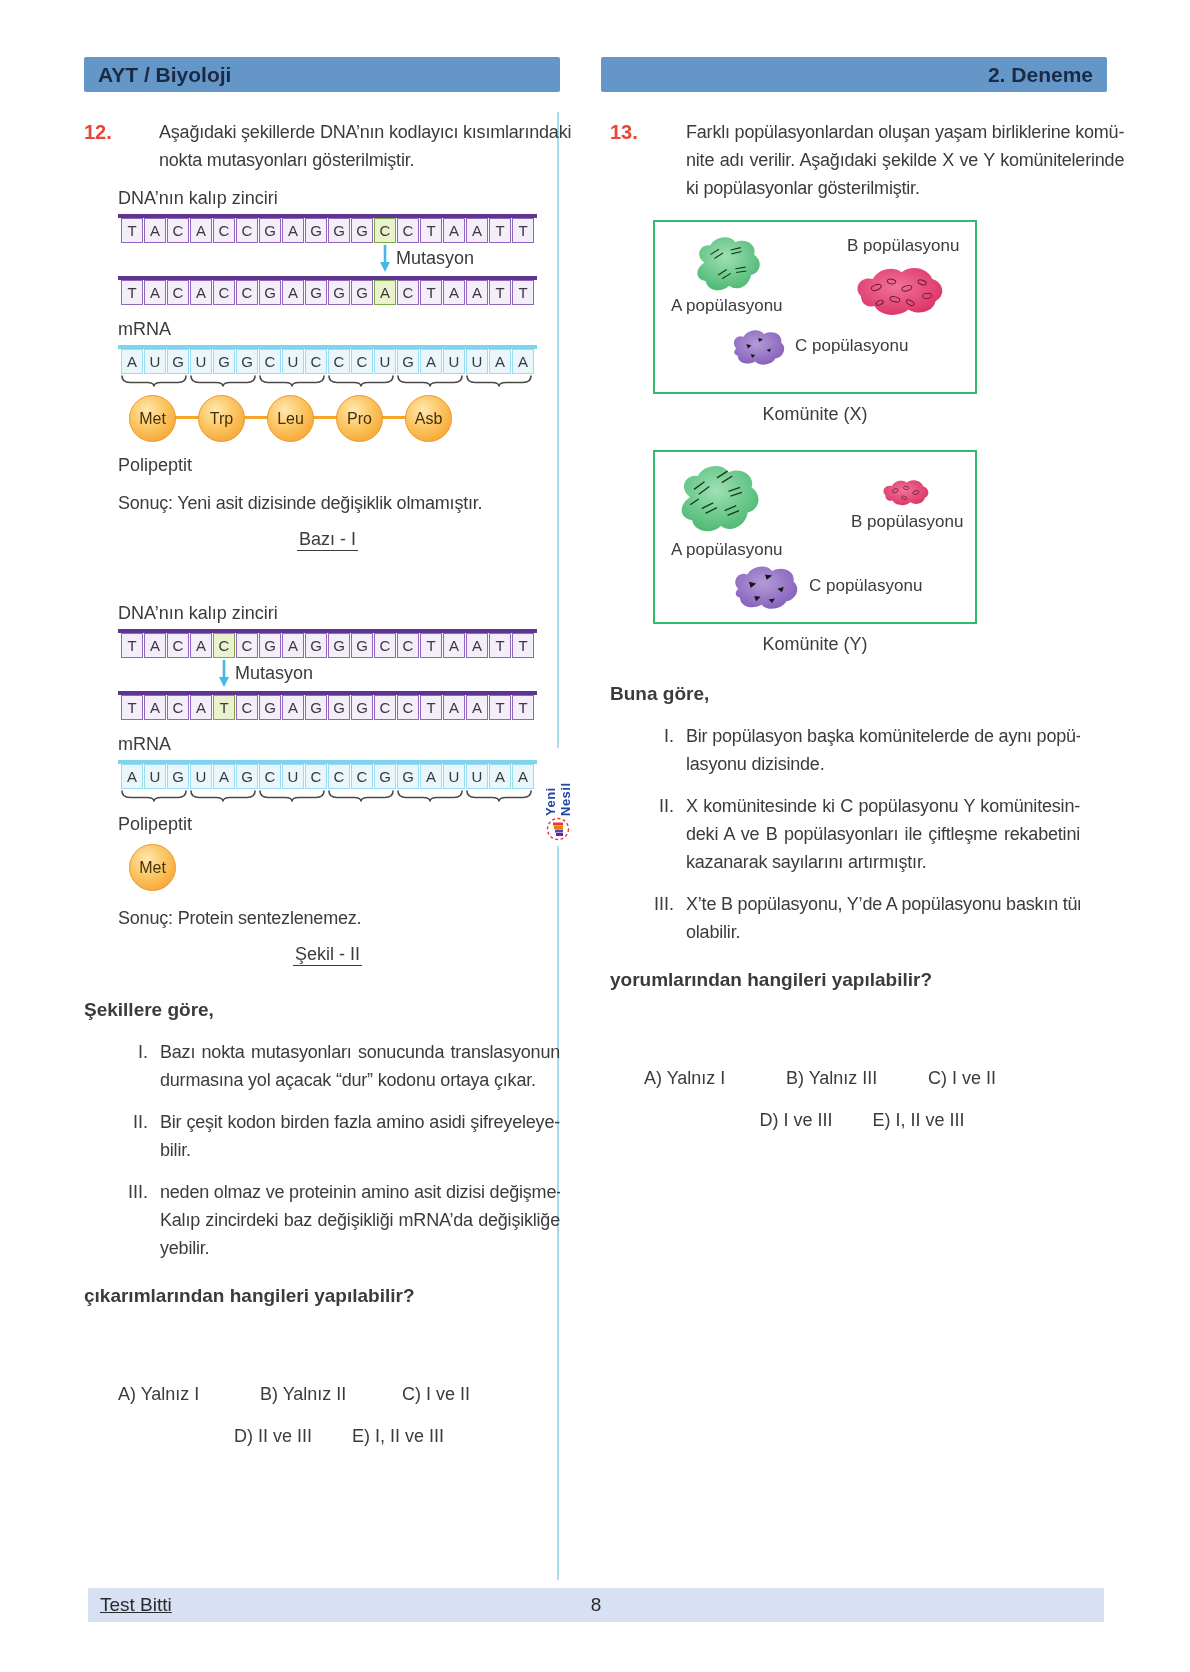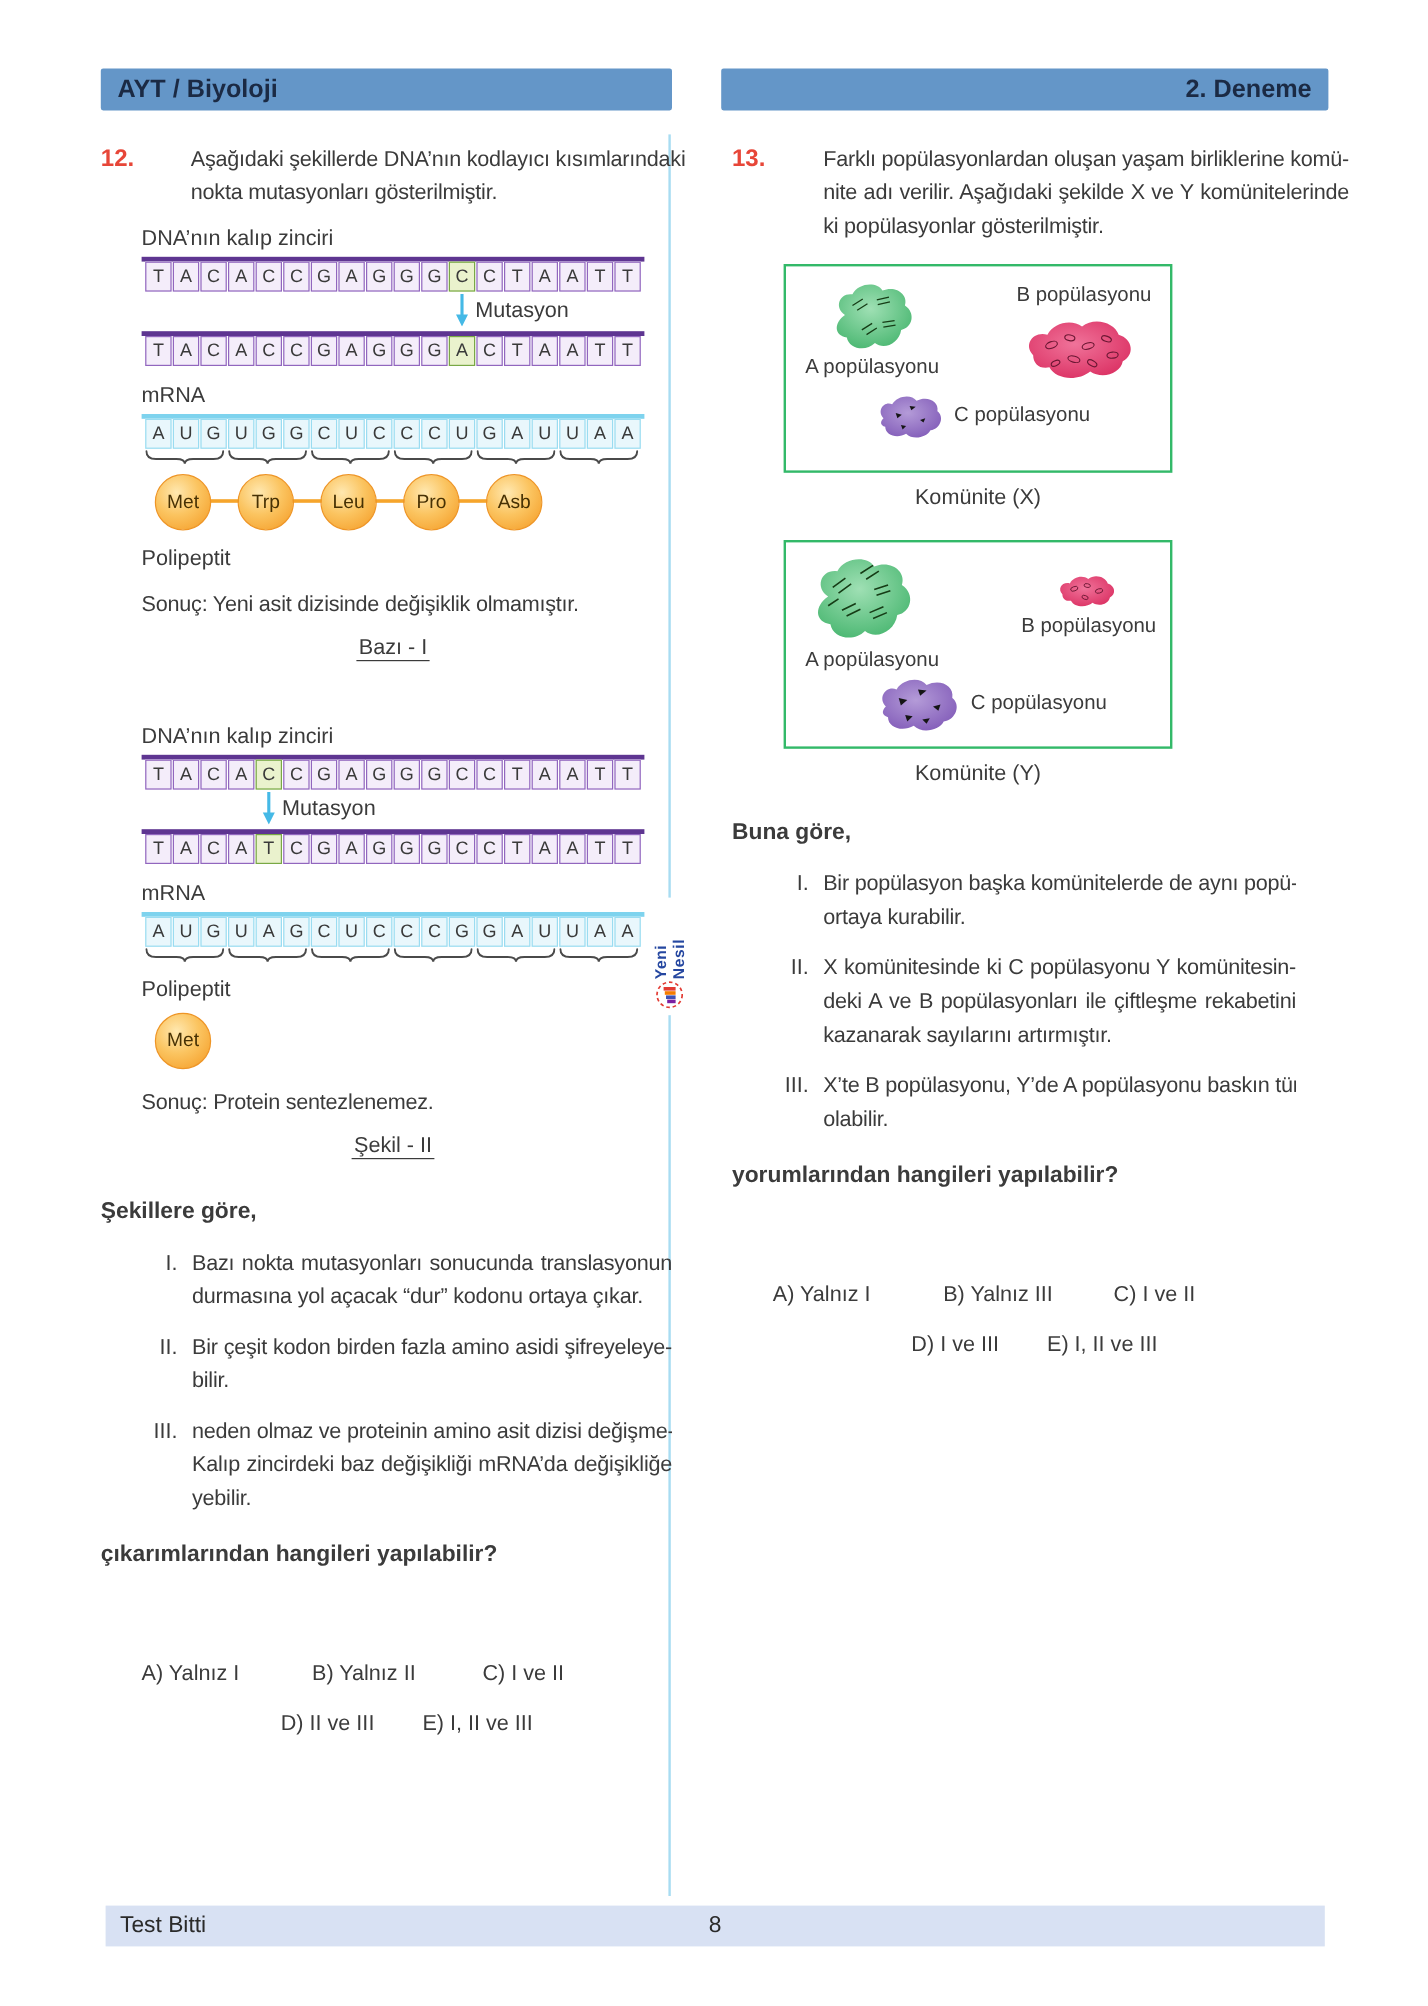--- a/index.html
+++ b/index.html
@@ -7,21 +7,21 @@
     width:1190px;height:1672px;position:relative;background:#ffffff;
     font-family:"Liberation Sans", sans-serif;color:#3b3b3b;overflow:hidden;
   }
   
   .header-bar{position:absolute;top:57px;height:35px;background:#6496c8;color:#1b2a44;
     font-weight:bold;font-size:21px;display:flex;align-items:center;border-radius:2px;}
   .header-left{left:84px;width:476px;padding-left:14px;box-sizing:border-box;}
   .header-right{left:601px;width:506px;justify-content:flex-end;padding-right:14px;box-sizing:border-box;}
   .footer{position:absolute;left:88px;top:1588px;width:1016px;height:34px;background:#d8e1f3;
     display:flex;align-items:center;font-size:19px;color:#2a2a2a;}
-  .footer-left{padding-left:12px;}
+  .footer-left{padding-left:12px;text-decoration:underline;}
   .page-num{position:absolute;left:0;right:0;text-align:center;color:#2a2a2a;}
   
   .divider{position:absolute;left:557px;width:2px;background:#a8dcf2;}
   .div-top{top:112px;height:636px;}
   .div-bottom{top:846px;height:734px;}
   .brand{position:absolute;left:534px;top:750px;width:48px;height:94px;display:flex;
     flex-direction:column;align-items:center;justify-content:flex-start;}
   .brand-text{writing-mode:vertical-rl;transform:rotate(180deg);font-size:13px;font-weight:bold;
     color:#2547a0;letter-spacing:.5px;height:66px;}
   
@@ -449,21 +449,21 @@
     <div class="blob-label" style="left:154px;top:124px">C popülasyonu</div>
   </div>
   <div class="komcap">Komünite (Y)</div>
 
   <div class="lead" style="margin-top:10px">Buna göre,</div>
 
   <div class="item q-indent">
     <span class="item-num">I.</span>
     <div class="item-text">
         <div class="line jline">Bir popülasyon başka komünitelerde de aynı popü-</div>
-        <div class="line">ortaya kurabilir.</div>
+        <div class="line">lasyonu dizisinde.</div>
       </div>
   </div>
   <div class="item q-indent">
     <span class="item-num">II.</span>
     <div class="item-text">
         <div class="line jline">X komünitesinde ki C popülasyonu Y komünitesin-</div>
         <div class="line jline">deki A ve B popülasyonları ile çiftleşme rekabetini</div>
         <div class="line">kazanarak sayılarını artırmıştır.</div>
       </div>
   </div>

